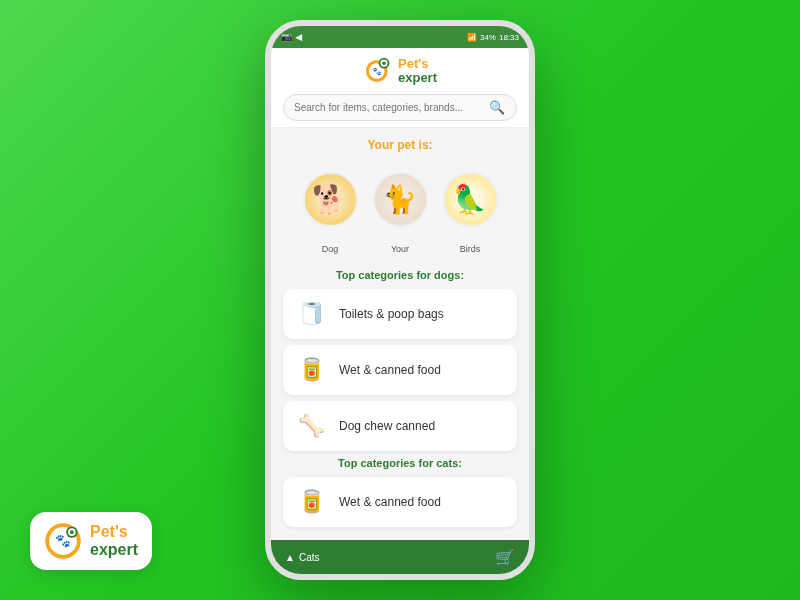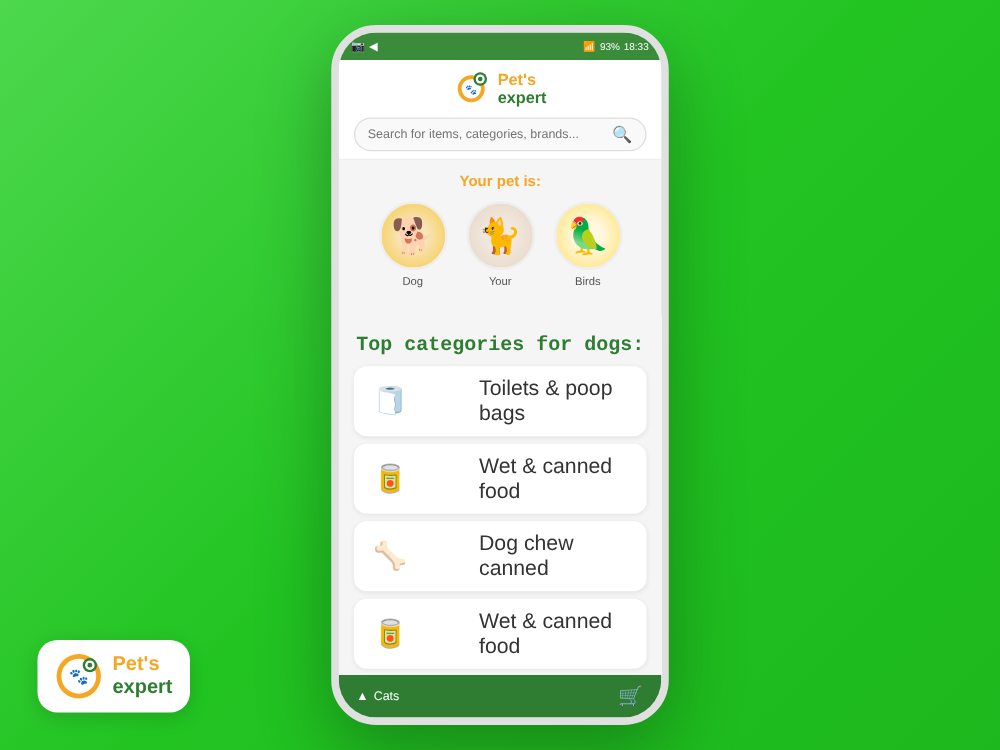--- a/index.html
+++ b/index.html
@@ -116,21 +116,21 @@
 
     .section {
       padding: 10px 12px 5px;
     }
 
     .section-title {
       text-align: center;
       font-size: 12px;
       font-weight: bold;
       color: #f5a623;
-      margin-bottom: 4px;
+      margin-bottom: 15px;
     }
 
     .pets-row {
       display: flex;
       justify-content: center;
       gap: 15px;
       padding: 5px 0 8px;
     }
 
     .pet-item {
@@ -149,30 +149,29 @@
       background: #f8f8f8;
       display: flex;
       align-items: center;
       justify-content: center;
       font-size: 28px;
     }
 
     .pet-label {
       font-size: 9px;
       color: #555;
-      margin-top: 4px;
+      margin-top: 17px;
     }
 
     .categories-title {
       text-align: center;
-      font-size: 16px;
+      font-size: 11px;
       font-weight: bold;
       color: #2e7d32;
-      margin: 24px 0 8px;
-      font-family: Liberation Mono, monospace;
+      margin: 2px 0 8px;
     }
 
     .category-card {
       background: white;
       border-radius: 10px;
       padding: 8px 12px;
       margin: 0 0 6px 0;
       display: flex;
       align-items: center;
       gap: 10px;
@@ -185,24 +184,23 @@
       height: 34px;
       border-radius: 4px;
       display: flex;
       align-items: center;
       justify-content: center;
       font-size: 22px;
       flex-shrink: 0;
     }
 
     .cat-label {
-      font-size: 17px;
+      font-size: 12px;
       color: #333;
       font-weight: 500;
-      margin-left: 44px;
     }
 
     .bottom-bar {
       background: #2e7d32;
       height: 34px;
       display: flex;
       align-items: center;
       justify-content: space-between;
       padding: 0 14px;
       flex-shrink: 0;
@@ -285,21 +283,21 @@
 
 <div class="phone-frame">
 
   <div class="status-bar">
     <div class="status-left">
       <span>📷</span>
       <span>◀</span>
     </div>
     <div class="status-right">
       <span>📶</span>
-      <span>93%</span>
+      <span>34%</span>
       <span>18:33</span>
     </div>
   </div>
 
   <div class="phone-content">
 
     <div class="top-bar">
       <div class="logo">
         <svg class="logo-icon" viewBox="0 0 50 50">
           <circle cx="23" cy="25" r="18" fill="#f5a623"></circle>
@@ -358,20 +356,21 @@
         <span class="cat-label">Wet &amp; canned food</span>
       </div>
 
       <div class="category-card">
         <div class="cat-icon">🦴</div>
         <span class="cat-label">Dog chew canned</span>
       </div>
     </div>
 
     <div style="padding: 0 12px 12px;">
+      <div class="categories-title">Top categories for cats:</div>
 
       <div class="category-card">
         <div class="cat-icon">🥫</div>
         <span class="cat-label">Wet &amp; canned food</span>
       </div>
     </div>
 
   </div>
 
   <div class="bottom-bar">

